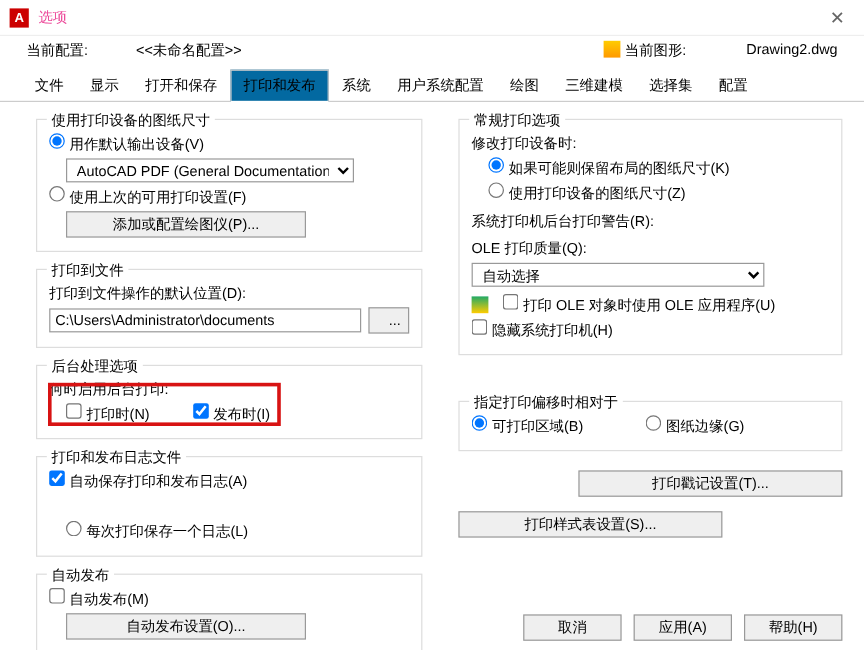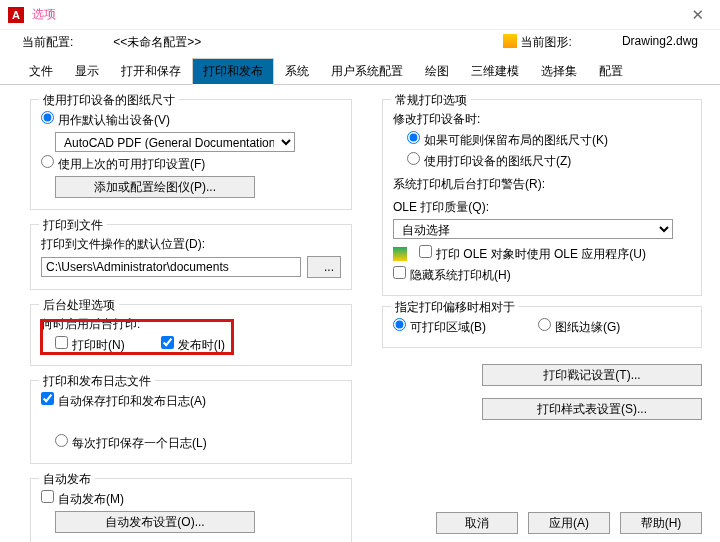--- a/index.html
+++ b/index.html
@@ -142,44 +142,44 @@
       <div class="row indent">
           <label><input type="radio" style=""><span>使用打印设备的图纸尺寸(Z)</span></label>
         </div>
       <div class="row" style="margin-top:6px">
           <span>系统打印机后台打印警告(R):</span>
         </div>
       <div class="row" style="margin-top:6px">
           <span>OLE 打印质量(Q):</span>
         </div>
       <div class="row">
-          <select style="width:280px"><option>自动选择</option></select>
+          <select style="width:244px"><option>自动选择</option></select>
         </div>
       <div class="row" style="margin-top:6px">
           <span class="ole-icon"></span>
           <label><input type="checkbox" style=""><span>打印 OLE 对象时使用 OLE 应用程序(U)</span></label>
         </div>
       <div class="row">
           <label><input type="checkbox" style=""><span>隐藏系统打印机(H)</span></label>
         </div>
     </div>
 
-    <div class="group" style="margin-top:4px">
+    <div class="group" style="margin-top:32px">
       <div class="gt">指定打印偏移时相对于</div>
       <div class="row">
         <label><input type="radio" checked="" style=""><span>可打印区域(B)</span></label>
         <span style="width:40px"></span>
         <label><input type="radio" style=""><span>图纸边缘(G)</span></label>
       </div>
     </div>
 
     <div class="row" style="justify-content:flex-end;margin-top:10px">
         <button class="btn" style="width:220px">打印戳记设置(T)...</button>
       </div>
-    <div class="row" style="justify-content:flex-end">
+    <div class="row" style="justify-content:flex-start">
         <button class="btn" style="width:220px">打印样式表设置(S)...</button>
       </div>
   </div>
 </div>
 
 <div class="red-box"></div>
 
 <div class="footer">
   <button class="btn">取消</button>
   <button class="btn">应用(A)</button>

